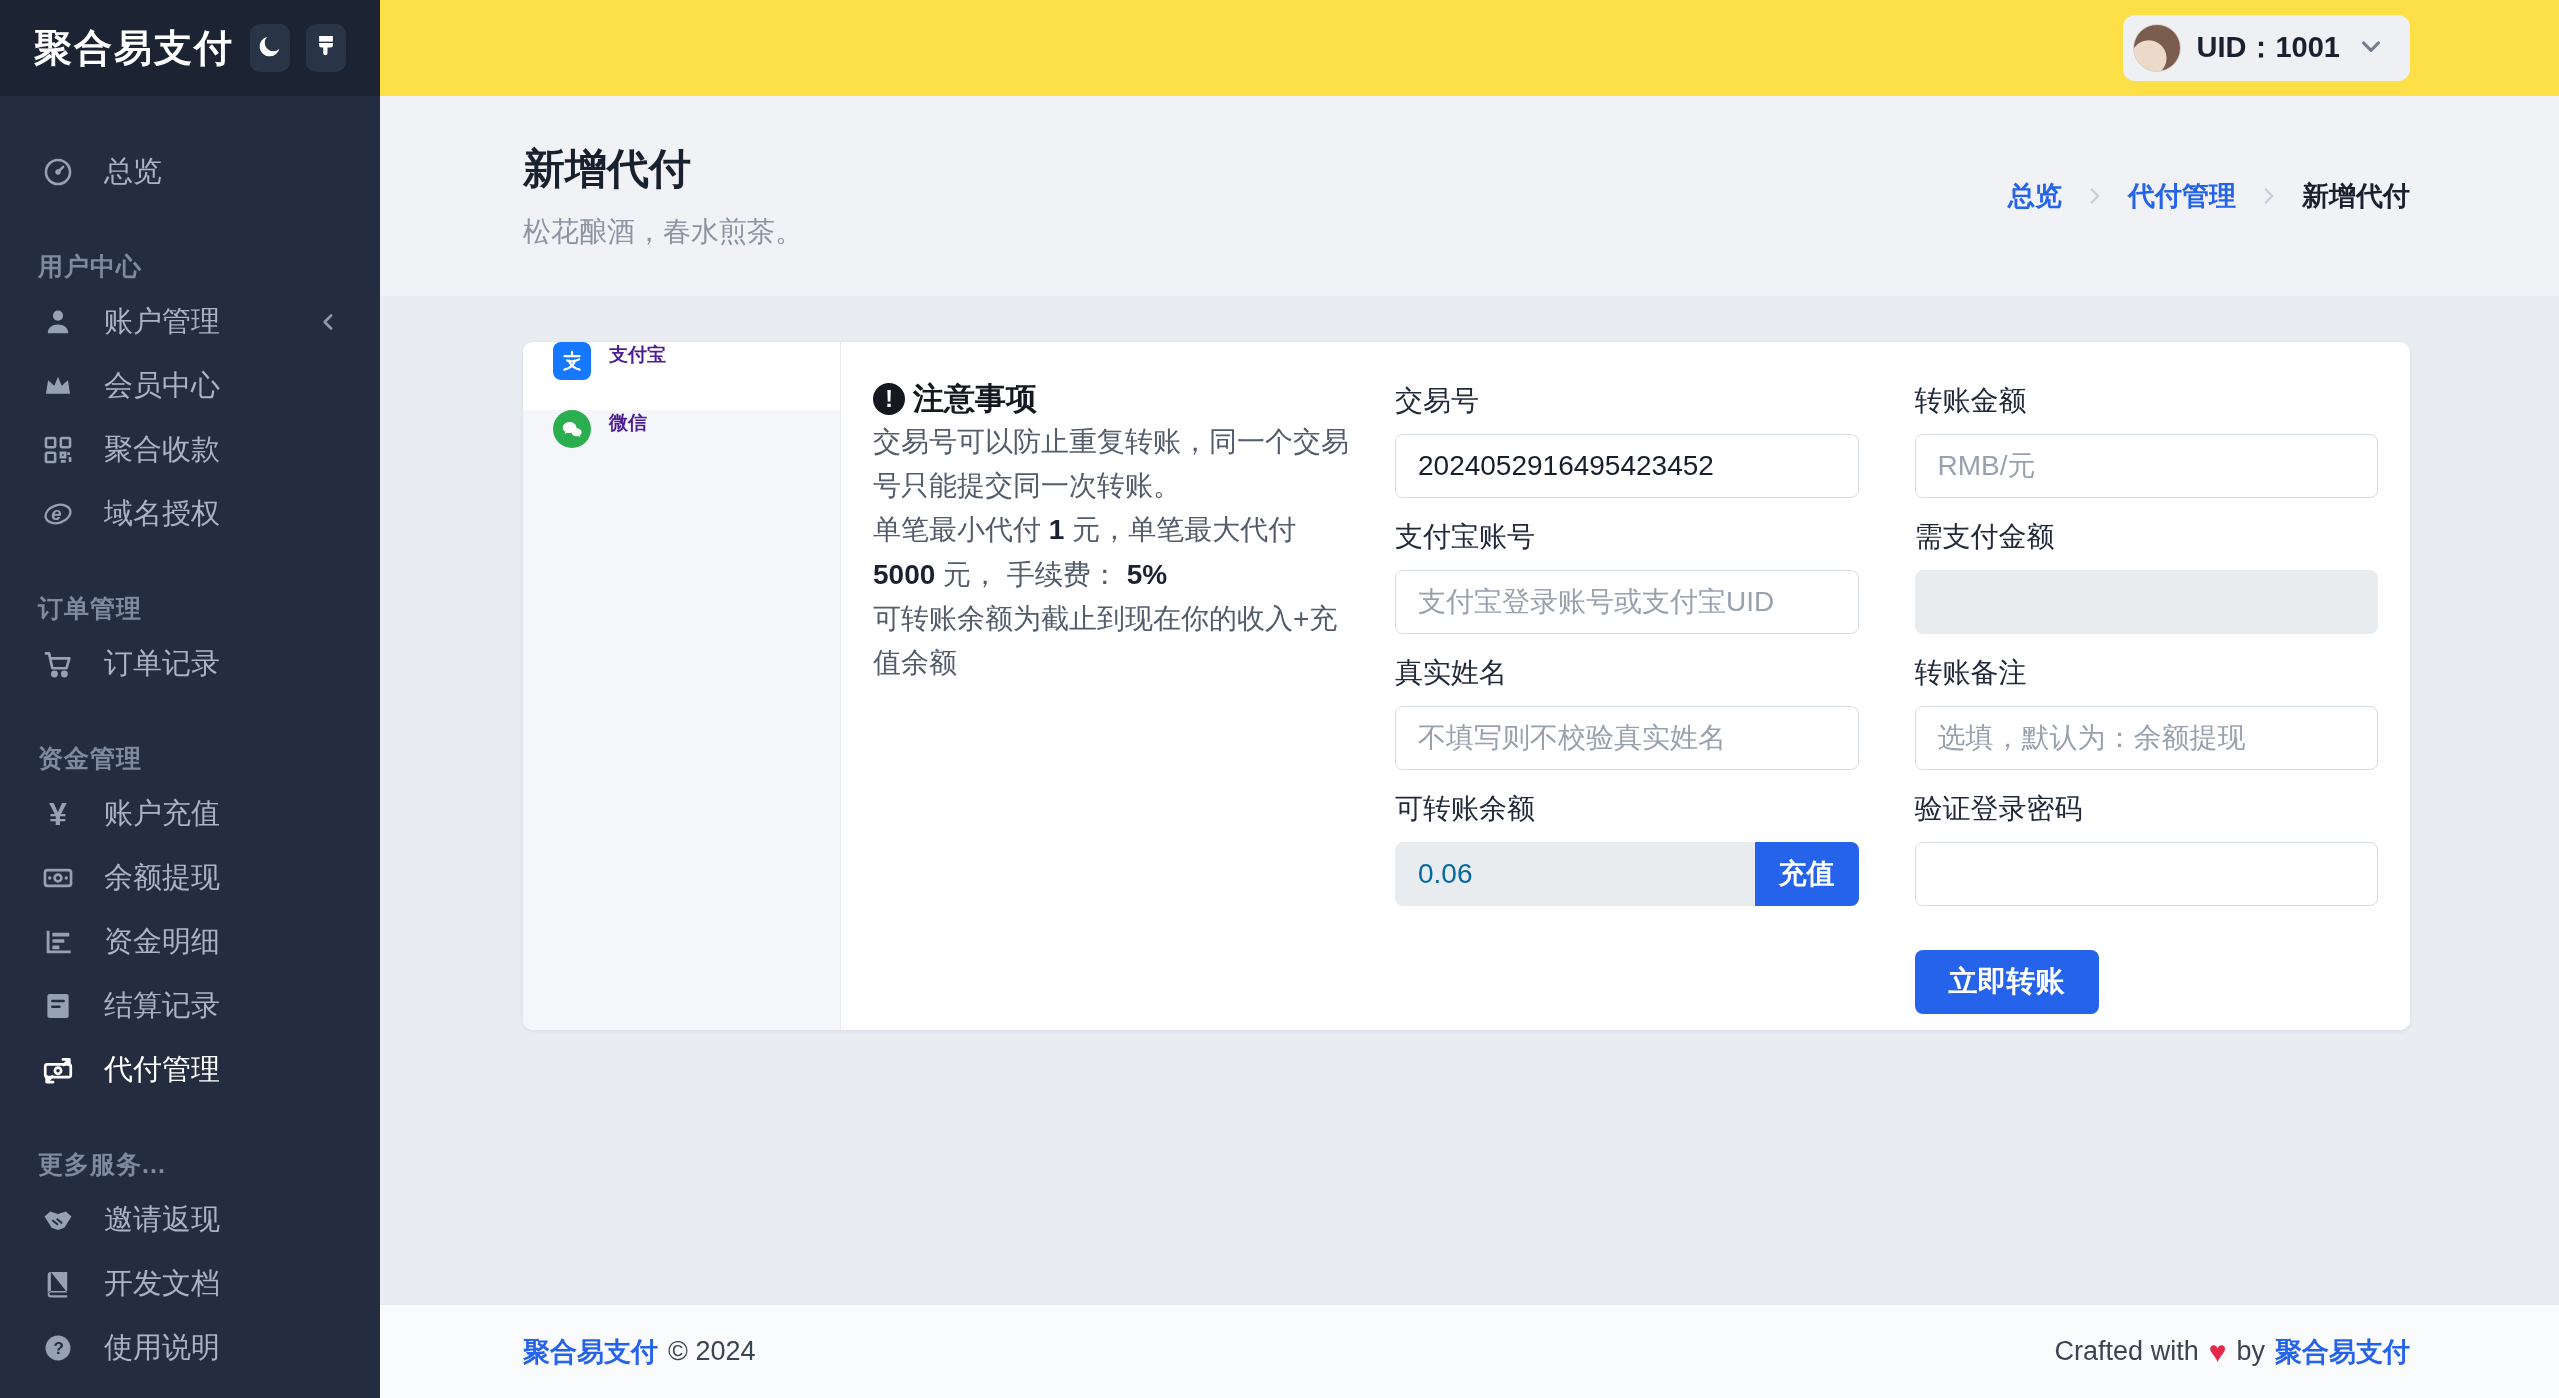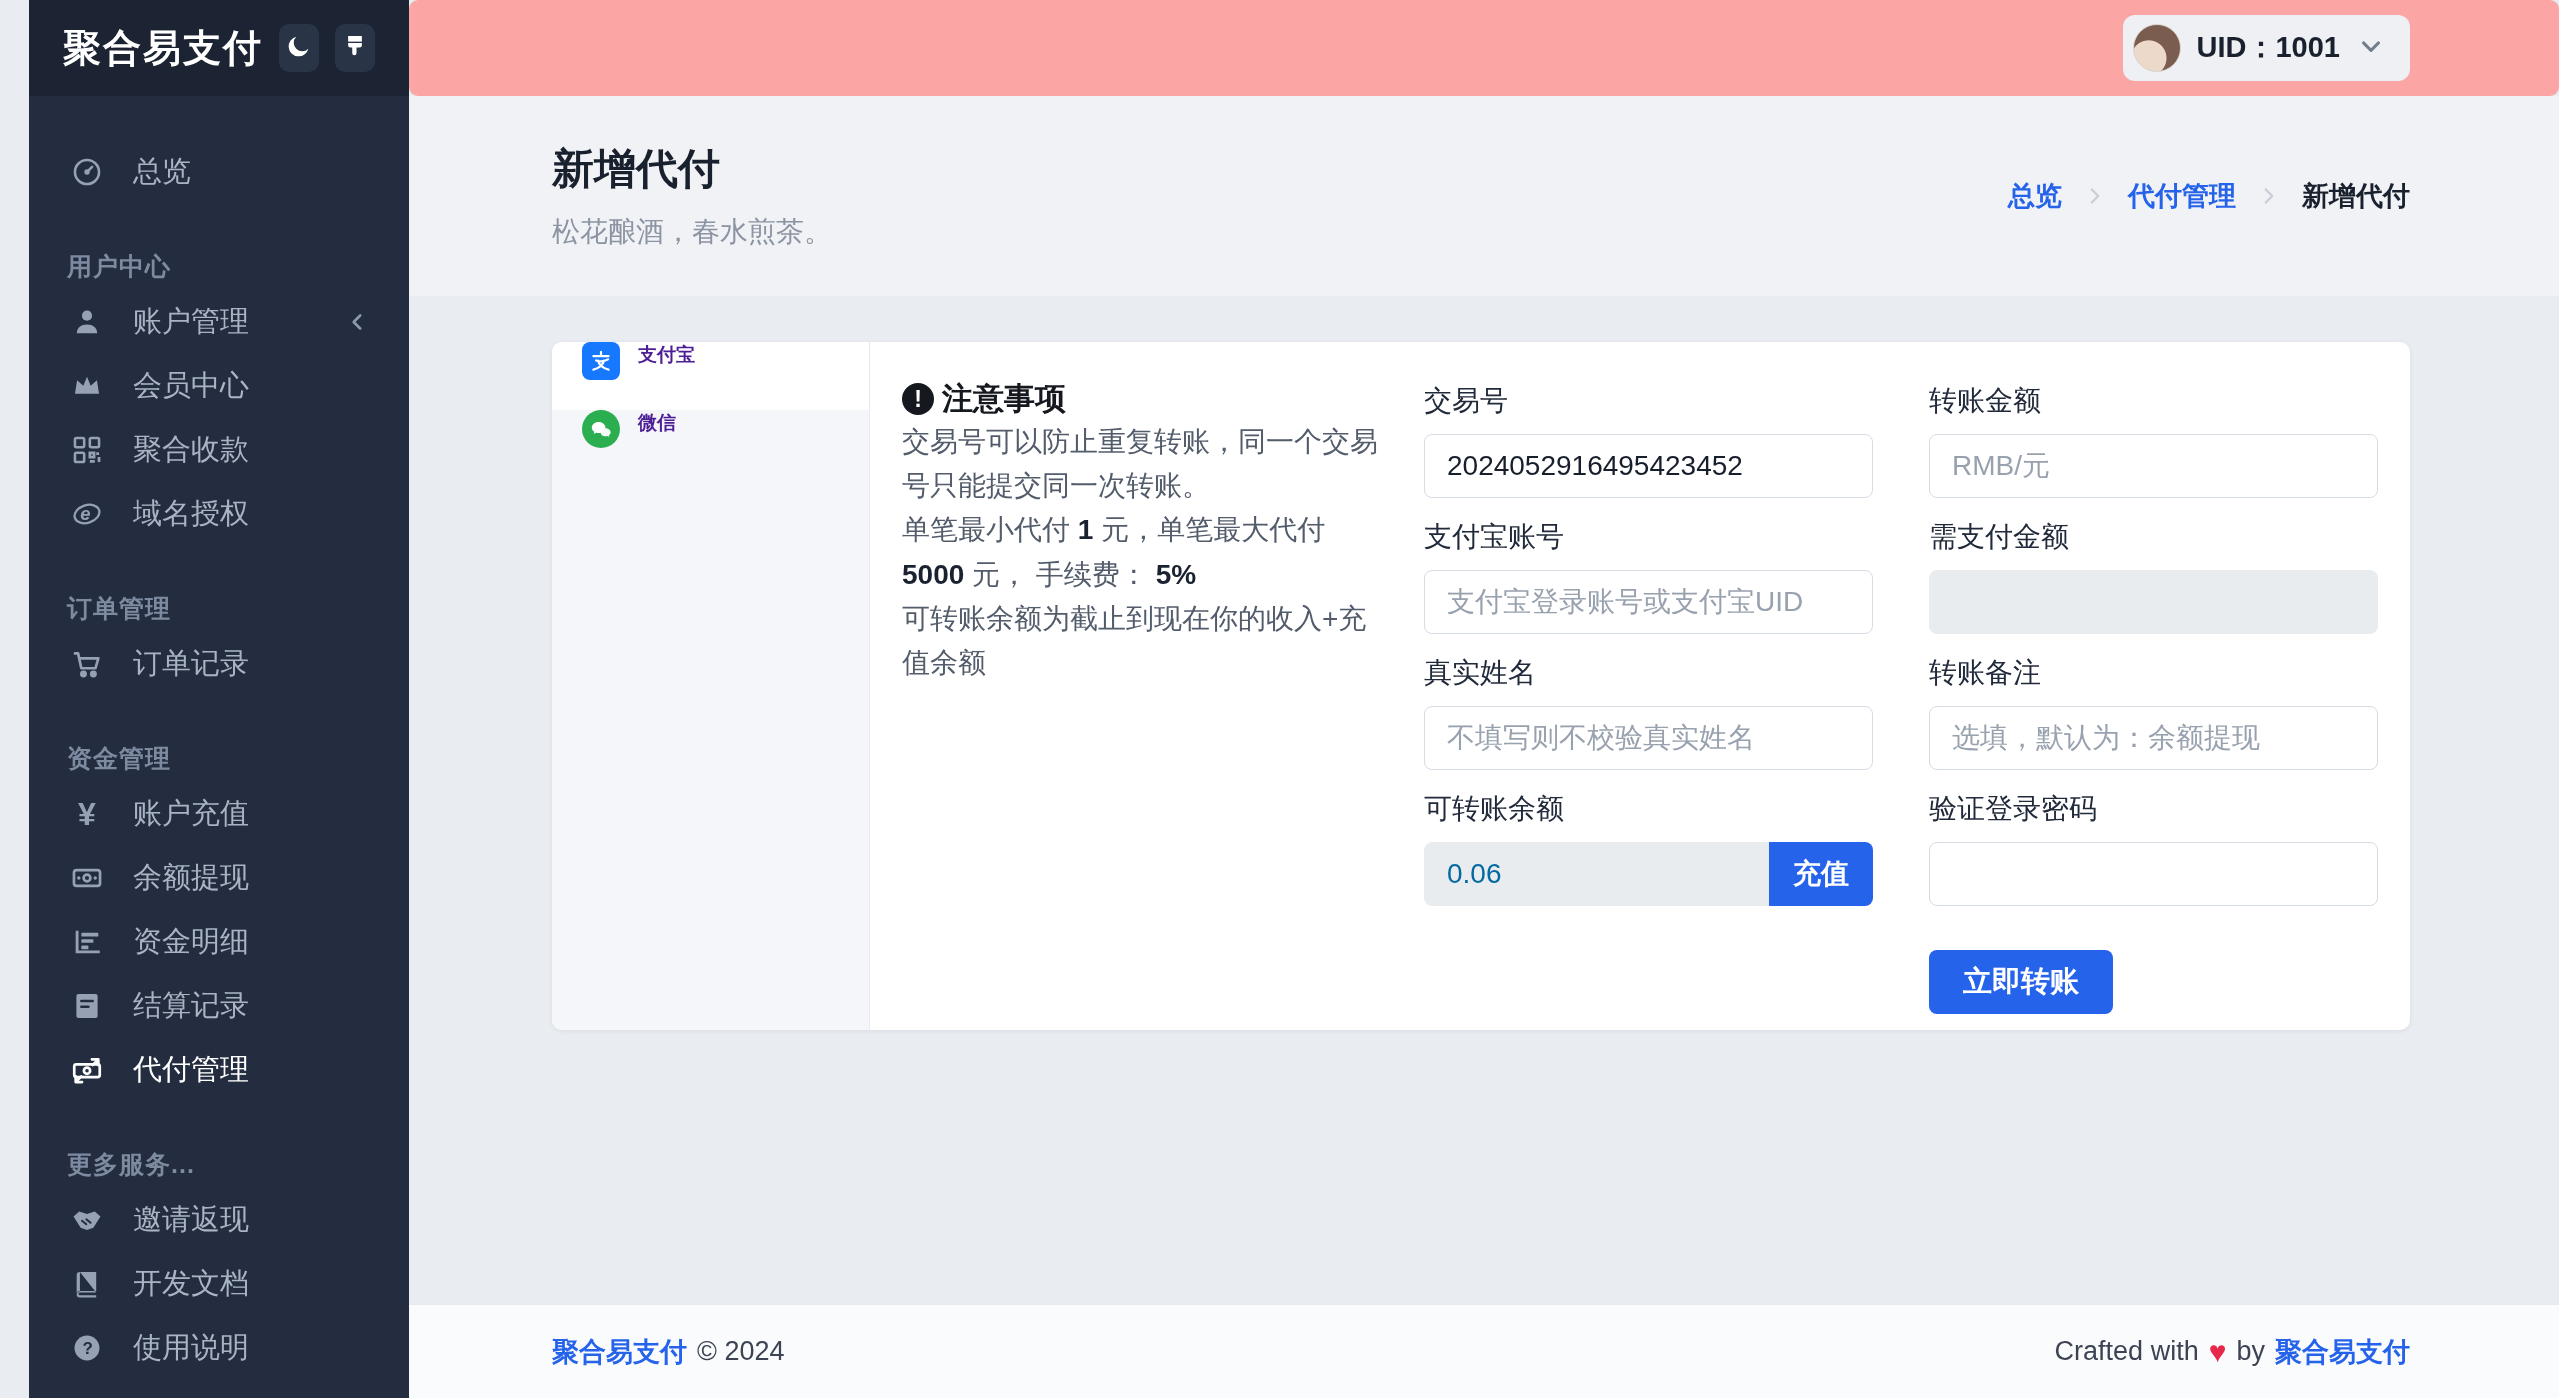--- a/index.html
+++ b/index.html
@@ -1,35 +1,35 @@
 <!DOCTYPE html>
 <html><head>
 <meta charset="utf-8">
 <style>
   * { margin:0; padding:0; box-sizing:border-box; }
   html,body { width:2559px; height:1398px; overflow:hidden; }
   body { font-family:"Liberation Sans","DejaVu Sans",sans-serif; background:#e9ecf1; }
-  .app { display:flex; width:2559px; height:1398px;padding-left:29px; }
+  .app { display:flex; width:2559px; height:1398px; }
 
   
   .sidebar { width:380px; flex-shrink:0; background:#232d3f; color:#a9b3c4; display:flex; flex-direction:column; overflow:hidden; }
   .sidebar-header { height:96px; flex-shrink:0; background:#1c2434; display:flex; align-items:center; padding:0 34px; gap:16px; }
   .brand { color:#ffffff; font-size:38px; font-weight:700; letter-spacing:2px; margin-right:auto; white-space:nowrap; }
   .icon-btn { width:48px; height:48px; border-radius:10px; background:#2a3447; display:flex; align-items:center; justify-content:center; cursor:pointer; }
   .snav { padding-top:44px; flex:1; overflow:hidden; }
   .nav-header { margin-top:38px; height:48px; display:flex; align-items:center; padding:0 38px; font-size:25px; font-weight:700; color:#7d8aa0; letter-spacing:1px; }
   .nav-item { height:64px; display:flex; align-items:center; padding:0 38px; gap:26px; font-size:29px; cursor:pointer; color:#a9b3c4; }
   .nav-item .nicon { width:40px; flex-shrink:0; display:flex; justify-content:center; align-items:center; color:#96a1b4; }
   .nav-item.active, .nav-item.active .nicon { color:#ffffff; }
   .nav-item .trail { margin-left:auto; color:#8d99ad; display:flex; }
   .glyph-icon { font-size:32px; font-weight:600; line-height:1; }
 
   
   .main { flex:1; min-width:0; display:flex; flex-direction:column; }
-  .topbar { height:96px; flex-shrink:0; background:#fca5a5; display:flex; align-items:center; justify-content:flex-end; padding:0 149px;border-radius:9px; }
+  .topbar { height:96px; flex-shrink:0; background:#fde047; display:flex; align-items:center; justify-content:flex-end; padding:0 149px; }
   .user-chip { background:#eef0f3; border-radius:12px; height:66px; display:flex; align-items:center; gap:16px; padding:0 24px 0 10px; cursor:pointer; }
   .avatar { width:48px; height:48px; border-radius:50%; background:radial-gradient(circle at 32% 72%, #ecd9c9 0 38%, #7b5d50 40%); border:1px solid #d8d2cb; }
   .uid { font-size:29px; font-weight:700; color:#1a212e; white-space:nowrap; }
 
   .page-header { height:200px; flex-shrink:0; background:#f0f2f5; display:flex; align-items:center; justify-content:space-between; padding:0 149px 0 143px; }
   .page-title { font-size:42px; font-weight:700; color:#1a212e; }
   .page-subtitle { margin-top:16px; font-size:28px; color:#8c93a2; }
   .breadcrumb { display:flex; align-items:center; gap:20px; font-size:27px; }
   .breadcrumb .bc-link { color:#2563eb; font-weight:700; text-decoration:none; cursor:pointer; }
   .breadcrumb .bc-current { color:#1a212e; font-weight:700; }

